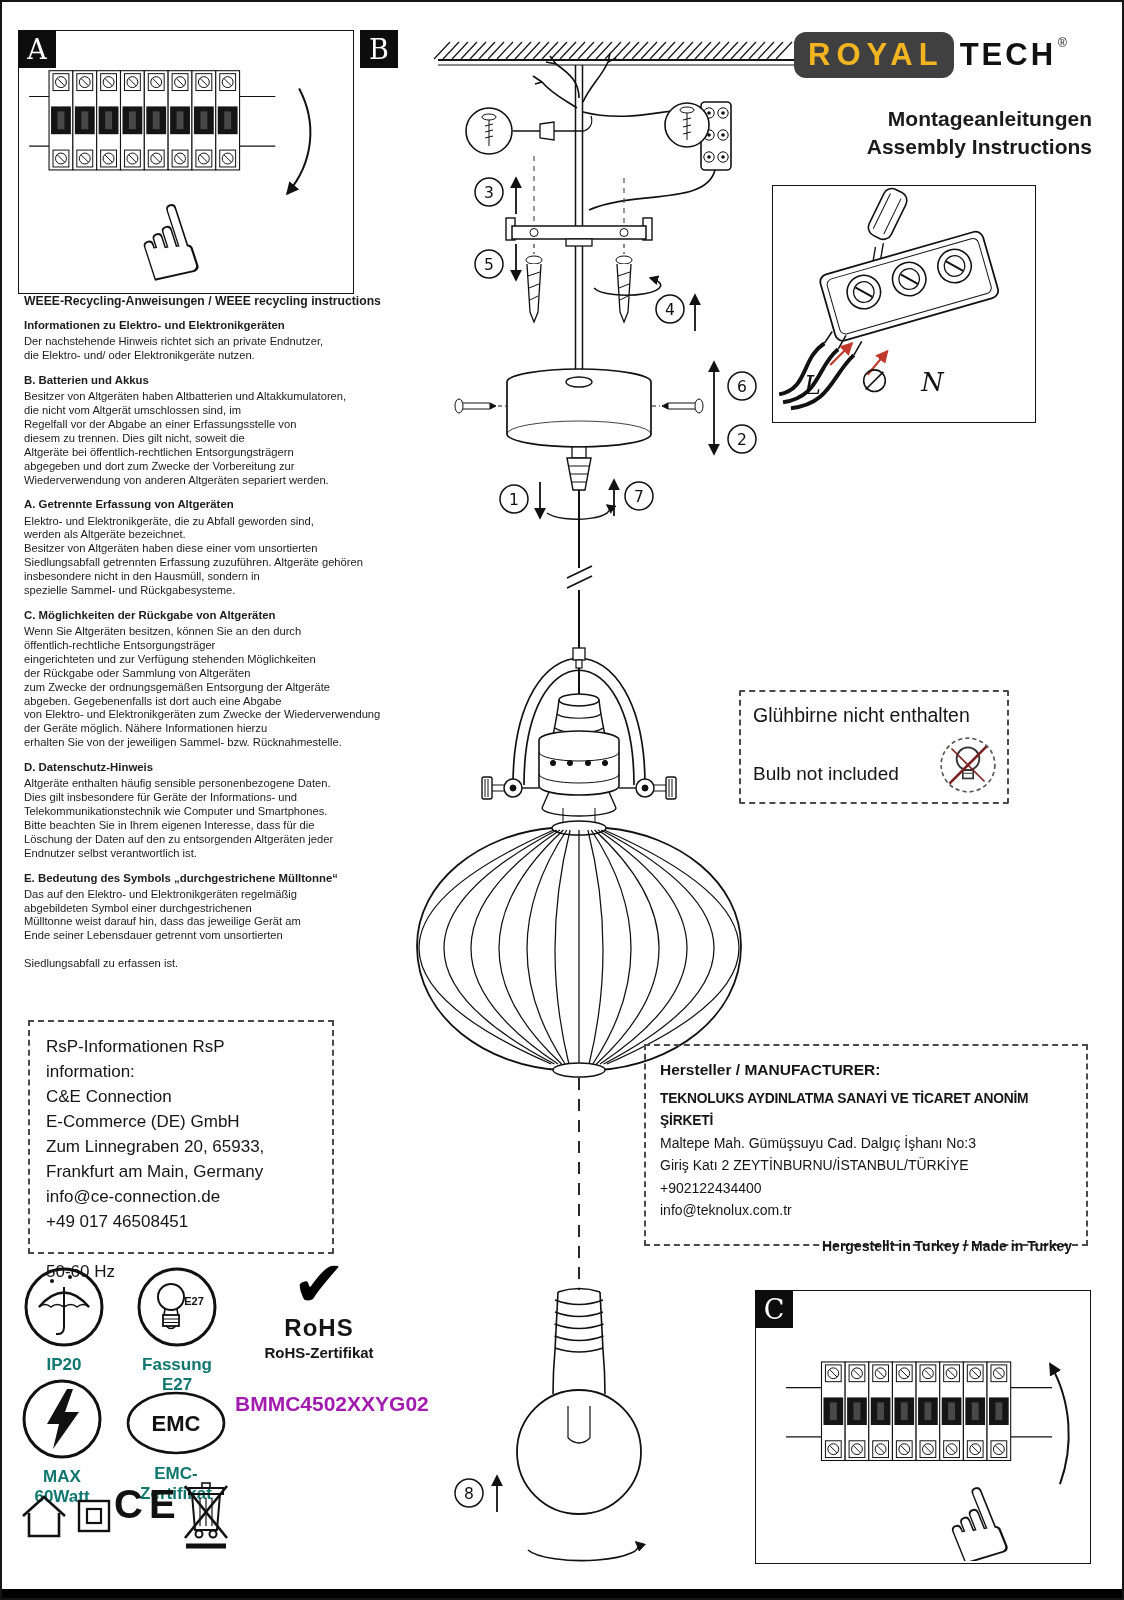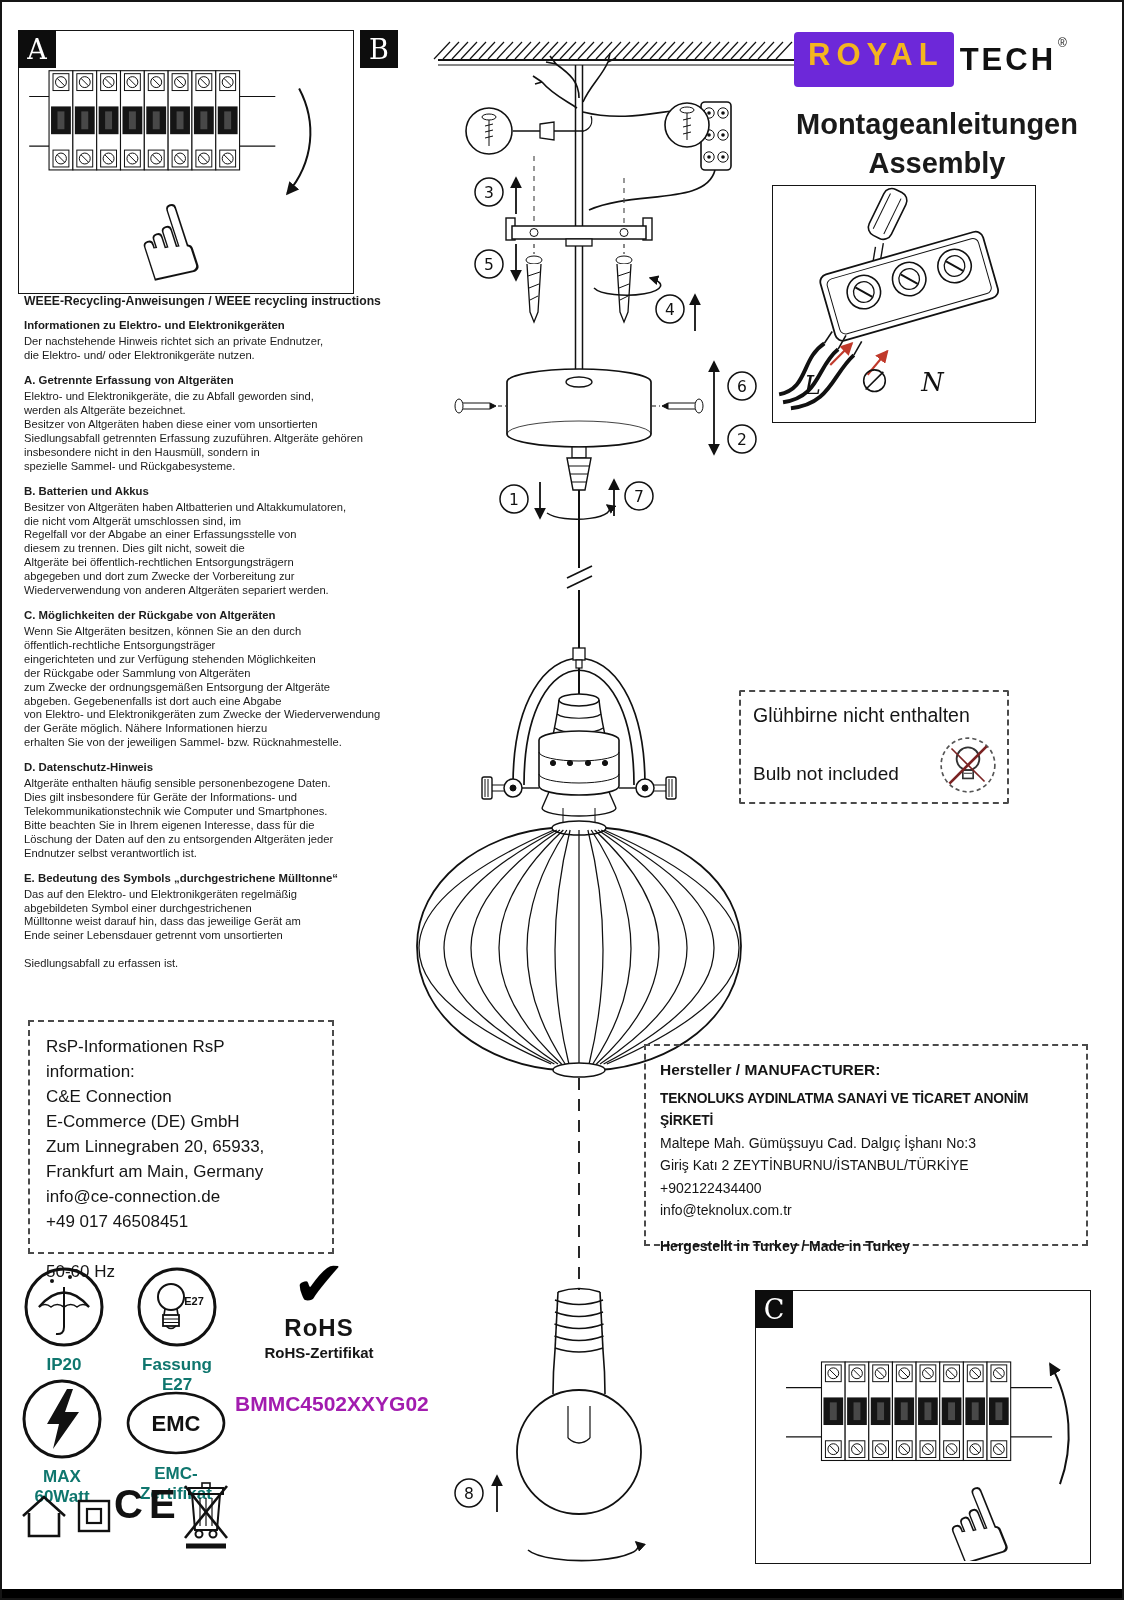--- a/index.html
+++ b/index.html
@@ -6,41 +6,41 @@
   .page{position:relative;width:1124px;height:1600px;background:#fff;border:2px solid #151515;
         box-sizing:border-box;overflow:hidden;font-family:"Liberation Sans",sans-serif;color:#151515;margin:0 auto;}
   .abs{position:absolute;}
   
   .tab{position:absolute;width:38px;height:38px;background:#0d0d0d;color:#fff;display:flex;align-items:center;justify-content:center;
        font-family:"DejaVu Serif",serif;font-size:27px;z-index:5;}
   
   .panel{position:absolute;border:1.6px solid #151515;background:#fff;box-sizing:border-box;}
   
   .brand{position:absolute;left:792px;top:30px;display:flex;align-items:center;}
-  .brand .royal{background:#6d28d9;color:#f3b51f;font-weight:700;font-size:31px;letter-spacing:6px;padding:5px 10px 14px 14px;border-radius:4px;}
+  .brand .royal{background:#404040;color:#f3b51f;font-weight:700;font-size:31px;letter-spacing:6px;padding:5px 10px 5px 14px;border-radius:12px;}
   .brand .tech{color:#111;font-weight:700;font-size:31px;letter-spacing:3px;padding:0 2px 0 6px;}
   .brand .reg{font-size:12px;align-self:flex-start;margin-top:4px;}
-  .titles{position:absolute;left:780px;top:103px;width:310px;text-align:center;font-size:29px;line-height:1.35;font-weight:700;color:#1a1a1a;}
+  .titles{position:absolute;left:780px;top:103px;width:310px;text-align:right;font-size:21px;line-height:1.35;font-weight:700;color:#1a1a1a;}
   
   .weee{position:absolute;left:22px;top:292px;width:402px;font-size:11.2px;line-height:1.24;color:#1c1c1c;}
   .weee .w-head{font-weight:700;font-size:12.2px;margin-bottom:9px;}
   .w-sec{margin-bottom:10px;}
   .w-title{font-weight:700;font-size:11.4px;margin-bottom:3px;}
   .w-body{white-space:pre-line;}
   
   .dashed{position:absolute;border:2px dashed #4a4a4a;box-sizing:border-box;background:transparent;}
   .bulb-note{left:737px;top:688px;width:270px;height:114px;padding:12px 12px;border-radius:2px;}
   .bulb-note .l1{font-size:19.5px;margin-bottom:10px;}
   .bulb-note .l2{font-size:19px;margin-top:36px;}
   .bulb-note svg{position:absolute;right:8px;bottom:6px;}
   .rsp{left:26px;top:1018px;width:306px;height:234px;padding:12px 16px;font-size:17px;line-height:25px;white-space:pre-line;}
   .mfr{left:642px;top:1042px;width:444px;height:202px;padding:12px 14px;font-size:14px;line-height:1.6;}
   .mfr .m-title{font-weight:700;font-size:15.5px;margin-bottom:5px;}
   .mfr .m-name{font-weight:700;font-size:13.8px;letter-spacing:-0.2px;}
-  .mfr .m-made{font-weight:700;margin-top:14px;}
+  .mfr .m-made{font-weight:700;margin-top:14px;text-align:right;}
   
   .icon-wrap{position:absolute;text-align:center;}
   .icon-label{font-weight:700;font-size:17px;margin-top:2px;color:#0f766e;}
   .rohs-wrap{position:absolute;left:252px;top:1252px;width:130px;text-align:center;}
   .rohs-check{font-size:64px;line-height:60px;color:#000;}
   .rohs-word{font-weight:700;font-size:24px;letter-spacing:1px;}
   .rohs-cert{font-weight:700;font-size:15px;margin-top:2px;}
   .model-code{position:absolute;left:233px;top:1390px;font-weight:700;font-size:21px;color:#a21caf;}
   .ce-mark{position:absolute;left:112px;top:1480px;font-weight:700;font-size:40px;letter-spacing:6px;color:#111;}
   .bottom-bar{position:absolute;left:0;bottom:0;width:100%;height:9px;background:#000;}
@@ -223,37 +223,37 @@
   </div>
 
   <div class="weee">
     <div class="w-head">WEEE-Recycling-Anweisungen / WEEE recycling instructions</div>
     <div class="w-sec">
         <div class="w-title">Informationen zu Elektro- und Elektronikgeräten</div>
         <div class="w-body">Der nachstehende Hinweis richtet sich an private Endnutzer,
  die Elektro- und/ oder Elektronikgeräte nutzen.</div>
       </div>
     <div class="w-sec">
-        <div class="w-title">A. Getrennte Erfassung von Altgeräten</div>
-        <div class="w-body">Elektro- und Elektronikgeräte, die zu Abfall geworden sind,
-werden als Altgeräte bezeichnet.
-Besitzer von Altgeräten haben diese einer vom unsortierten
-Siedlungsabfall getrennten Erfassung zuzuführen. Altgeräte gehören
-insbesondere nicht in den Hausmüll, sondern in
-spezielle Sammel- und Rückgabesysteme.</div>
-      </div>
-    <div class="w-sec">
         <div class="w-title">B. Batterien und Akkus</div>
         <div class="w-body">Besitzer von Altgeräten haben Altbatterien und Altakkumulatoren,
  die nicht vom Altgerät umschlossen sind, im
 Regelfall vor der Abgabe an einer Erfassungsstelle von
 diesem zu trennen. Dies gilt nicht, soweit die
 Altgeräte bei öffentlich-rechtlichen Entsorgungsträgern
 abgegeben und dort zum Zwecke der Vorbereitung zur
 Wiederverwendung von anderen Altgeräten separiert werden.</div>
+      </div>
+    <div class="w-sec">
+        <div class="w-title">A. Getrennte Erfassung von Altgeräten</div>
+        <div class="w-body">Elektro- und Elektronikgeräte, die zu Abfall geworden sind,
+werden als Altgeräte bezeichnet.
+Besitzer von Altgeräten haben diese einer vom unsortierten
+Siedlungsabfall getrennten Erfassung zuzuführen. Altgeräte gehören
+insbesondere nicht in den Hausmüll, sondern in
+spezielle Sammel- und Rückgabesysteme.</div>
       </div>
     <div class="w-sec">
         <div class="w-title">C. Möglichkeiten der Rückgabe von Altgeräten</div>
         <div class="w-body">Wenn Sie Altgeräten besitzen, können Sie an den durch
 öffentlich-rechtliche Entsorgungsträger
 eingerichteten und zur Verfügung stehenden Möglichkeiten
 der Rückgabe oder Sammlung von Altgeräten
  zum Zwecke der ordnungsgemäßen Entsorgung der Altgeräte
 abgeben. Gegebenenfalls ist dort auch eine Abgabe
  von Elektro- und Elektronikgeräten zum Zwecke der Wiederverwendung

